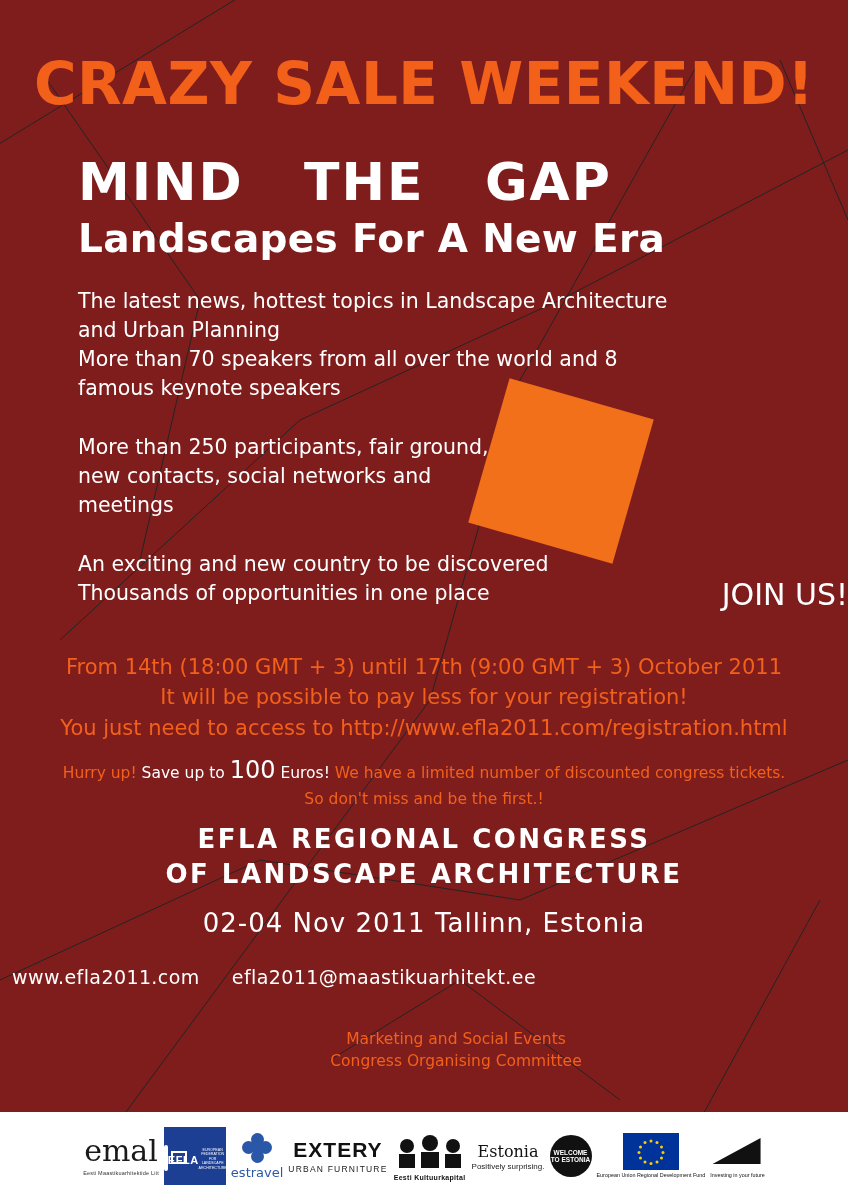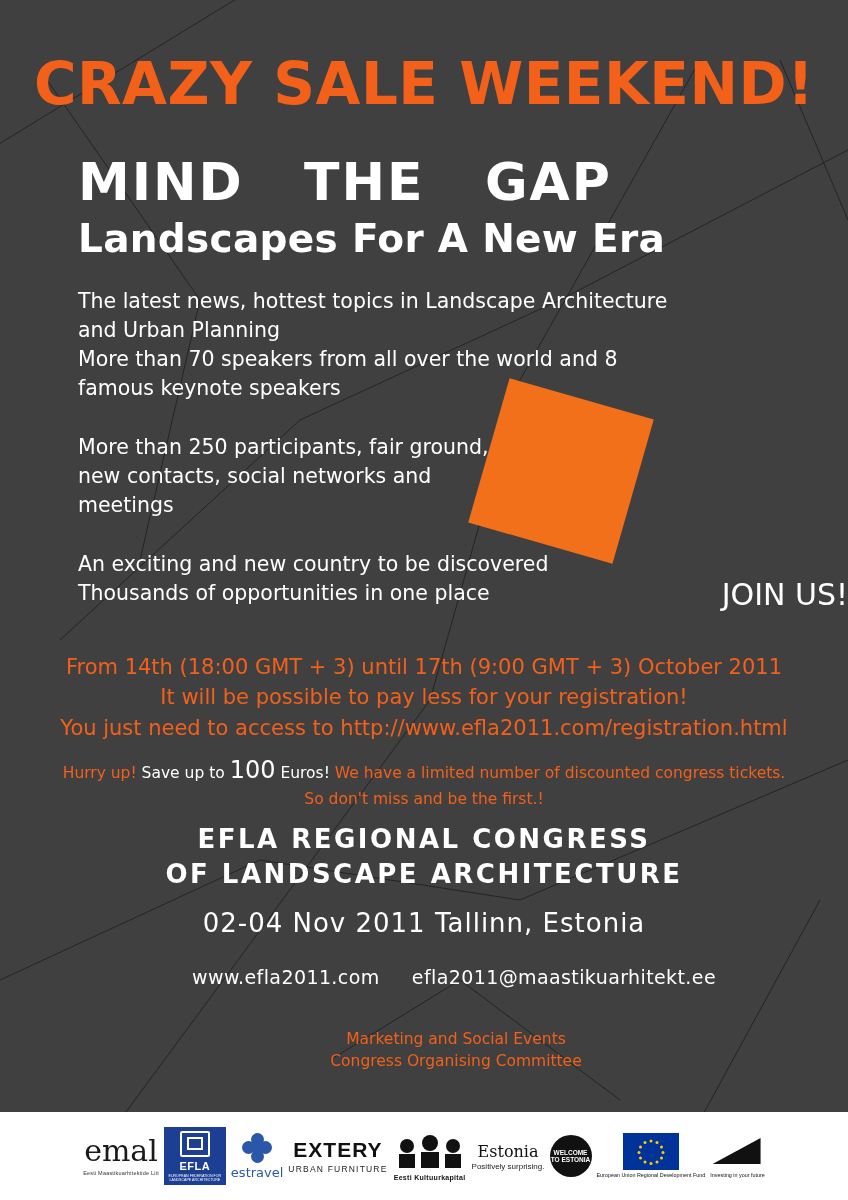--- a/index.html
+++ b/index.html
@@ -14,21 +14,21 @@
     overflow: hidden;
     font-family: "DejaVu Sans", sans-serif;
     color: #ffffff;
   }
 
   .poster {
     position: absolute;
     left: 0; top: 0;
     width: 848px;
     height: 1200px;
-    background: #404040;
+    background: #7f1d1d;
     overflow: hidden;
   }
 
   
   .bg-lines {
     position: absolute;
     inset: 0;
     pointer-events: none;
   }
   .bg-lines svg { display: block; }
@@ -148,24 +148,24 @@
     top: 908px;
     width: 848px;
     text-align: center;
     color: #ffffff;
     font-size: 26px;
     letter-spacing: 1px;
   }
 
   .contacts {
     position: absolute;
-    left: 0;
+    left: 12px;
     top: 966px;
     width: 716px;
-    text-align: right;
+    text-align: left;
     color: #ffffff;
     font-size: 19px;
     letter-spacing: 0.4px;
   }
 
   .committee {
     position: absolute;
     left: 0;
     top: 1028px;
     width: 848px;
@@ -213,21 +213,21 @@
     margin-top: 4px;
     letter-spacing: 0.2px;
   }
 
   .logo-efla .box {
     width: 62px;
     height: 58px;
     background: #1c3f94;
     color: #fff;
     display: flex;
-    flex-direction: column;
+    flex-direction: row;
     align-items: center;
     justify-content: flex-start;
     box-sizing: border-box;
     padding-top: 4px;
   }
   .logo-efla .glyph {
     width: 26px; height: 22px;
     border: 2px solid #fff;
     border-radius: 2px;
     position: relative;

